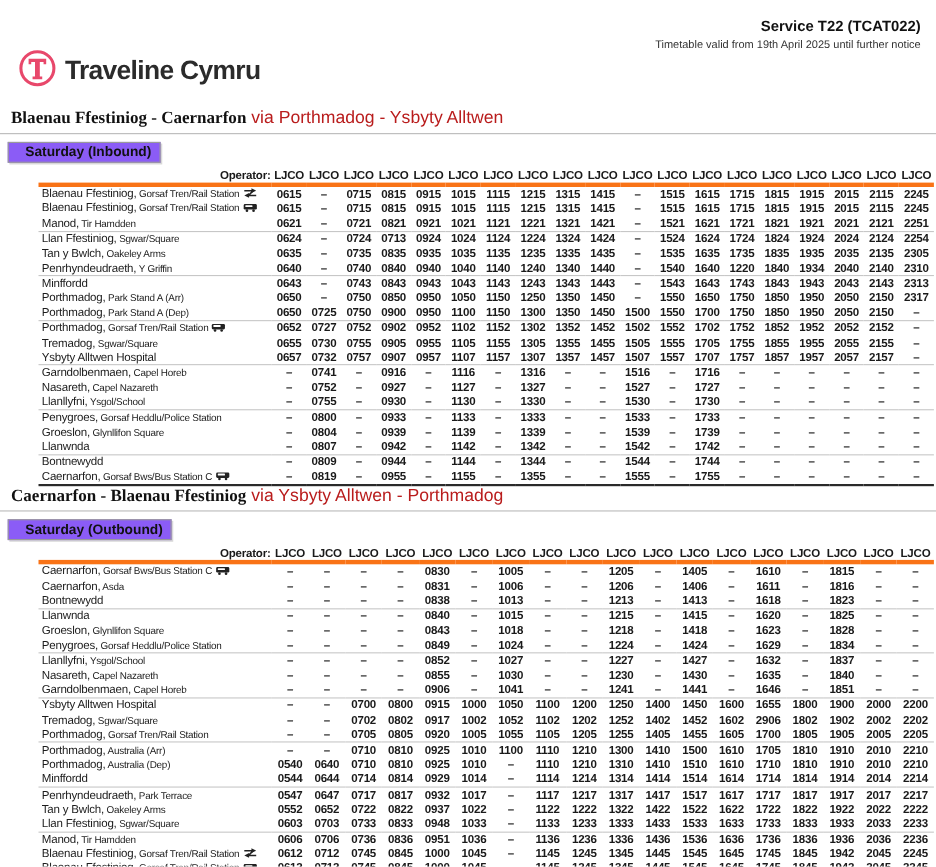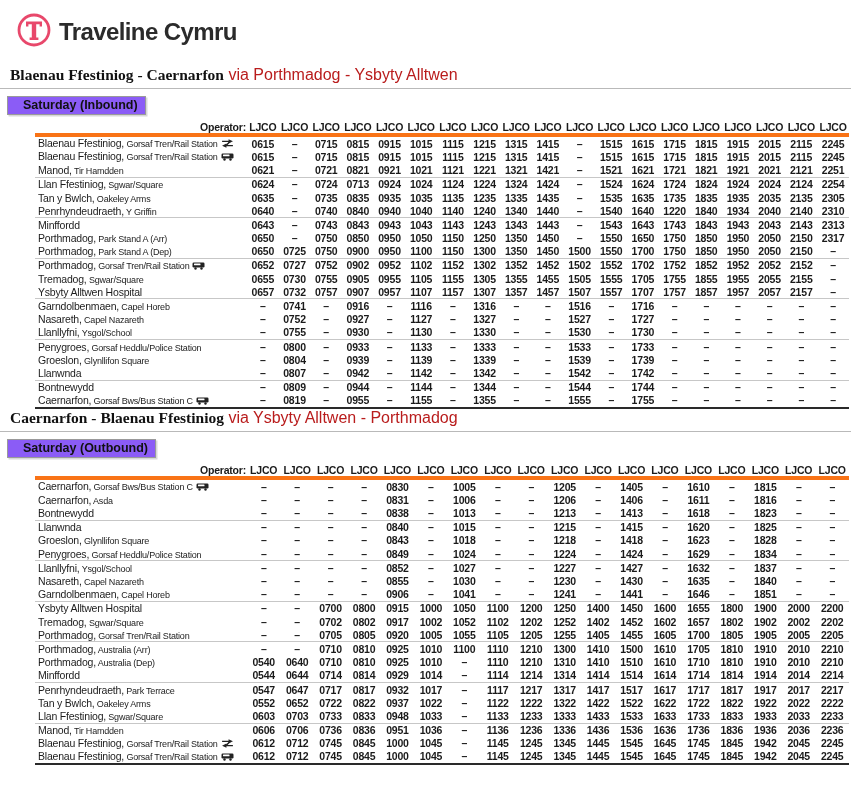--- a/index.html
+++ b/index.html
@@ -1,20 +1,20 @@
 <!DOCTYPE html>
 <html><head>
 <meta charset="utf-8">
 <style>
   html,body{margin:0;padding:0;background:#fff;}
   .page{position:relative;width:851px;height:788px;background:#fff;overflow:hidden;
         font-family:"Liberation Sans", sans-serif;color:#1c1c1c;}
   
   .hdr{display:flex;justify-content:space-between;align-items:flex-start;padding:12px 14px 0 16px;}
-  .brand{display:flex;align-items:center;gap:7px;}
+  .brand{display:flex;align-items:center;gap:7px;margin-top:32px;}
   .brand-name{font-size:24px;font-weight:800;color:#2b2b2b;letter-spacing:-0.6px;}
   .svc{text-align:right;padding-top:4px;}
   .svc-title{font-size:13.5px;font-weight:bold;color:#111;}
   .svc-valid{font-size:10px;color:#333;margin-top:5px;}
   
   .sect-head{margin:14px 0 0 0;padding:0 0 4px 10px;border-bottom:1px solid #b9b9b9;}
   .sect-head .main{font-size:15.5px;font-weight:bold;color:#111;font-family:Liberation Serif, serif;}
   .sect-head .via{font-size:16px;font-weight:normal;color:#b91c1c;}
   .sect2 .sect-head{margin-top:0;}
   .daybox{display:inline-block;margin:7px 0 3px 7px;padding:1px 7px 2px 15px;border:1px solid #9a9a9a;
@@ -41,20 +41,24 @@
   <div class="hdr">
     <div class="brand">
       <span>
         <svg width="36" height="36" viewBox="0 0 36 36">
           <circle cx="18" cy="18" r="15" fill="none" stroke="#E8486B" stroke-width="2.8"></circle>
           <path fill="#E8486B" d="M10 9.5h16v5h-2.4v-2.2h-3.4v13.2h2.2v2.6h-8.8v-2.6h2.2V12.3h-3.4v2.2H10z"></path>
         </svg>
       </span>
       <span class="brand-name">Traveline Cymru</span>
     </div>
+    <div class="svc">
+      <div class="svc-title">Service T22 (TCAT022)</div>
+      <div class="svc-valid">Timetable valid from 19th April 2025 until further notice</div>
+    </div>
   </div>
 
   <div class="sect sect1">
     <div class="sect-head">
       <span class="main">Blaenau Ffestiniog - Caernarfon</span>
       <span class="via">via Porthmadog - Ysbyty Alltwen</span>
     </div>
     <div class="daybox">Saturday (Inbound)</div>
     <table class="tt">
         <colgroup>
@@ -842,21 +846,21 @@
             <td class="tcell">0802</td>
             <td class="tcell">0917</td>
             <td class="tcell">1002</td>
             <td class="tcell">1052</td>
             <td class="tcell">1102</td>
             <td class="tcell">1202</td>
             <td class="tcell">1252</td>
             <td class="tcell">1402</td>
             <td class="tcell">1452</td>
             <td class="tcell">1602</td>
-            <td class="tcell">1657</td>
+            <td class="tcell">2906</td>
             <td class="tcell">1802</td>
             <td class="tcell">1902</td>
             <td class="tcell">2002</td>
             <td class="tcell">2202</td>
           </tr>
           <tr class="sep">
             <td class="stop"><span class="place">Porthmadog,</span><span class="detail"> Gorsaf Tren/Rail Station</span></td>
             <td class="tcell">–</td>
             <td class="tcell">–</td>
             <td class="tcell">0705</td>

